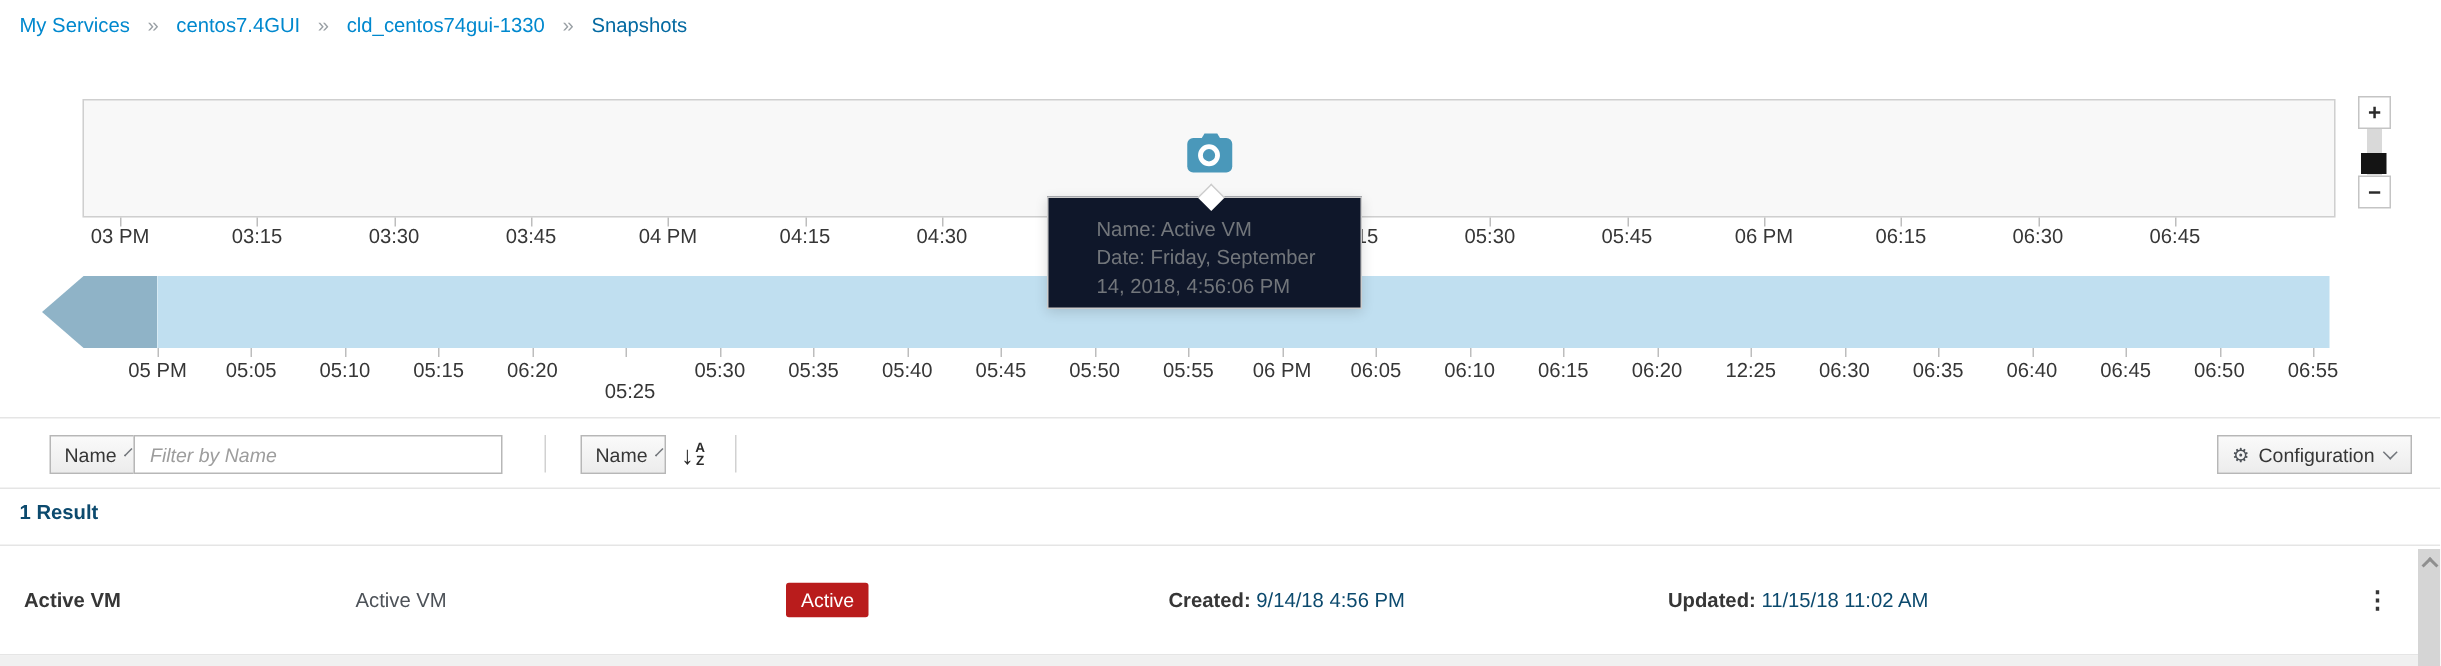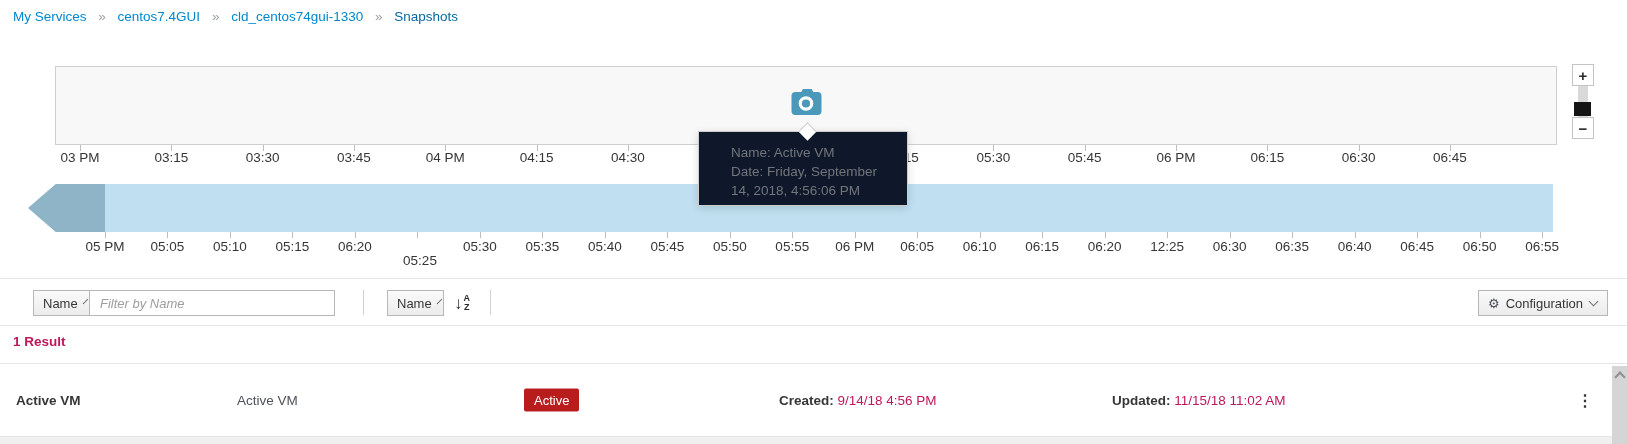--- a/index.html
+++ b/index.html
@@ -52,30 +52,30 @@
                 box-sizing:border-box;padding:0 10px;font-size:13px;color:#363636;
                 font-family:"Liberation Sans",sans-serif;}
   .filter-input::placeholder{color:#9d9d9d;font-style:italic;}
   .sort-btn{position:absolute;left:448px;top:291px;height:24px;display:flex;align-items:center;
             cursor:pointer;color:#2b2b2b;background:transparent;border:none;}
   .sort-arrow{font-size:17px;line-height:1;font-weight:bold;}
   .sort-letters{display:flex;flex-direction:column;font-size:9px;font-weight:bold;line-height:1.05;margin-left:1px;}
   .gear{font-size:13px;margin-right:6px;color:#4d5258;}
 
   
-  .result-count{position:absolute;left:13px;top:334px;font-weight:bold;color:#be185d;}
+  .result-count{position:absolute;left:13px;top:334px;font-weight:bold;color:#0c4a6e;}
   .result-row{position:absolute;left:0;top:364px;width:1612px;height:72px;background:#fff;cursor:pointer;}
   .cell{position:absolute;top:50%;transform:translateY(-50%);white-space:nowrap;}
   .row-name{left:16px;font-weight:bold;color:#363636;}
   .row-desc{left:237px;color:#4d5258;}
   .badge{left:524px;background:#33a0d5;color:#fff;padding:4px 10px;border-radius:2px;font-size:13px;}
   .row-created{left:779px;}
   .row-updated{left:1112px;}
   .cell b{color:#363636;}
-  .cell .val{color:#be185d;text-align:center;}
+  .cell .val{color:#0c4a6e;text-align:center;}
   .kebab{left:1575px;width:20px;text-align:center;font-size:16px;font-weight:bold;color:#363636;
          cursor:pointer;letter-spacing:0;}
 
   .bottom-strip{position:absolute;left:0;top:437px;width:1627px;height:7px;background:#f0f0f0;}
 
   
   .scrollbar{position:absolute;left:1612px;top:366px;width:15px;height:78px;background:#d5d5d5;cursor:pointer;}
   .scroll-up-glyph{display:block;width:6px;height:6px;border-left:2px solid #8f8f8f;border-top:2px solid #8f8f8f;
                    transform:rotate(45deg);margin:7px auto 0;}
 </style>

